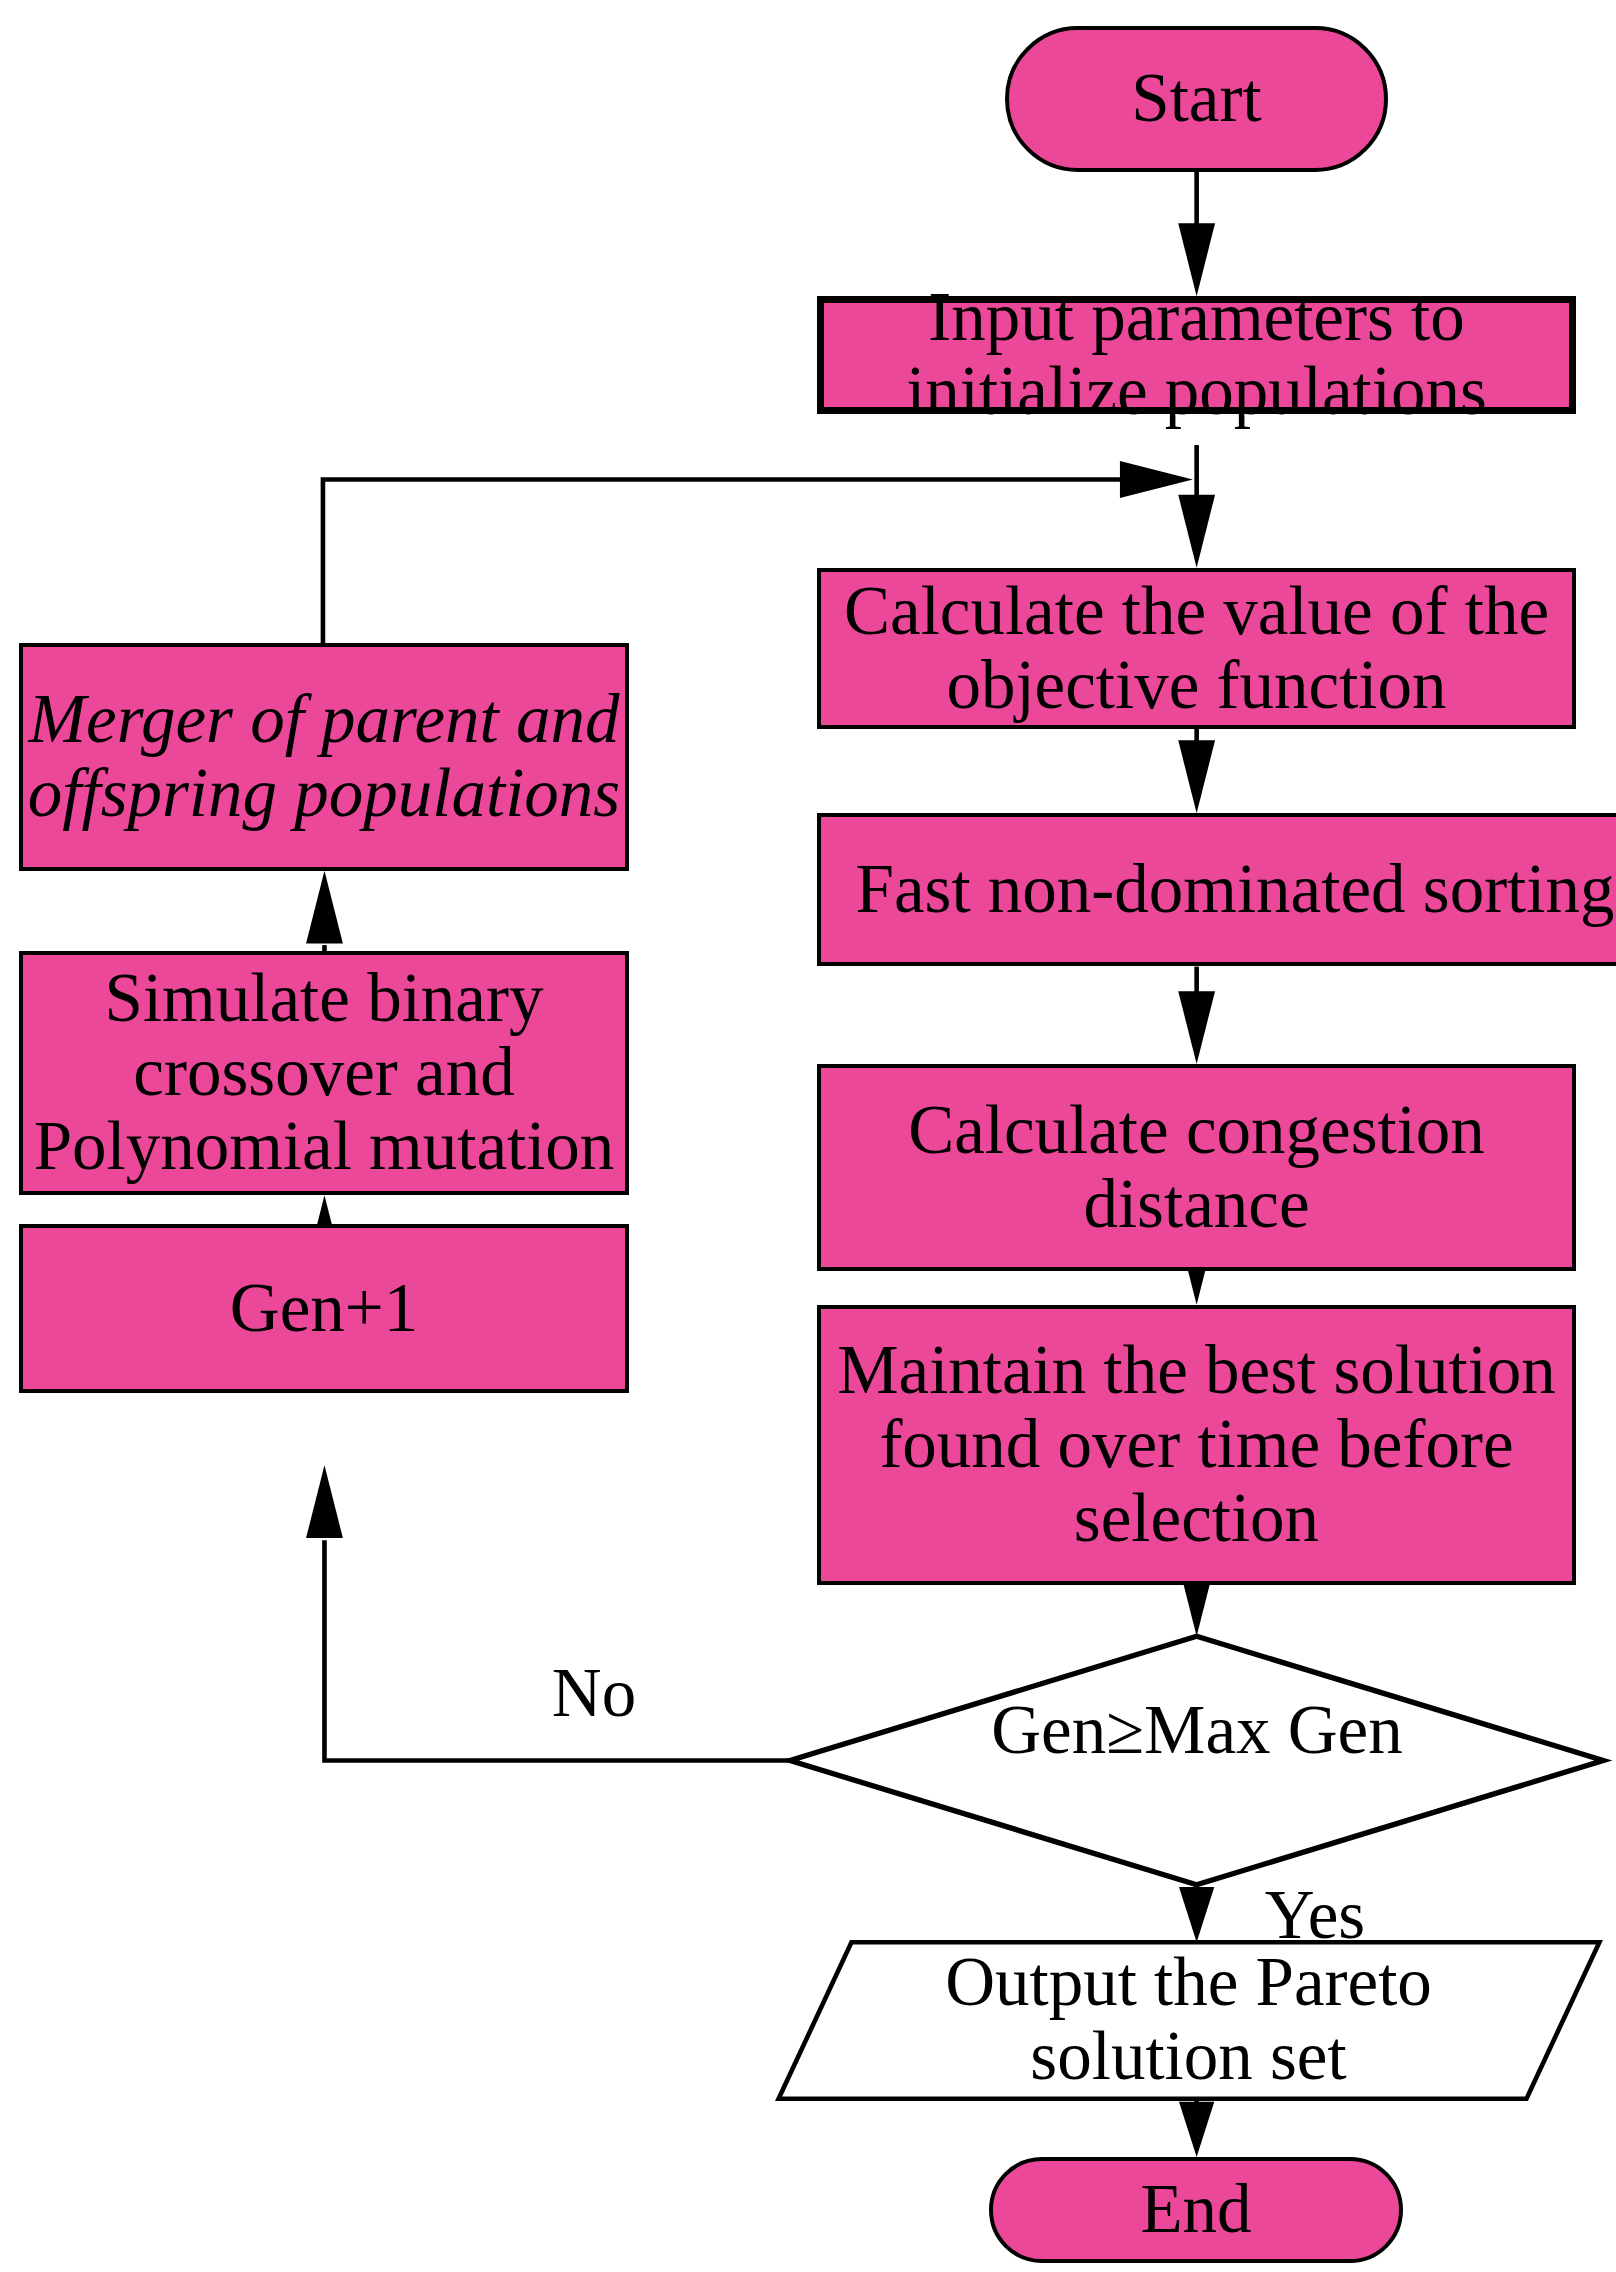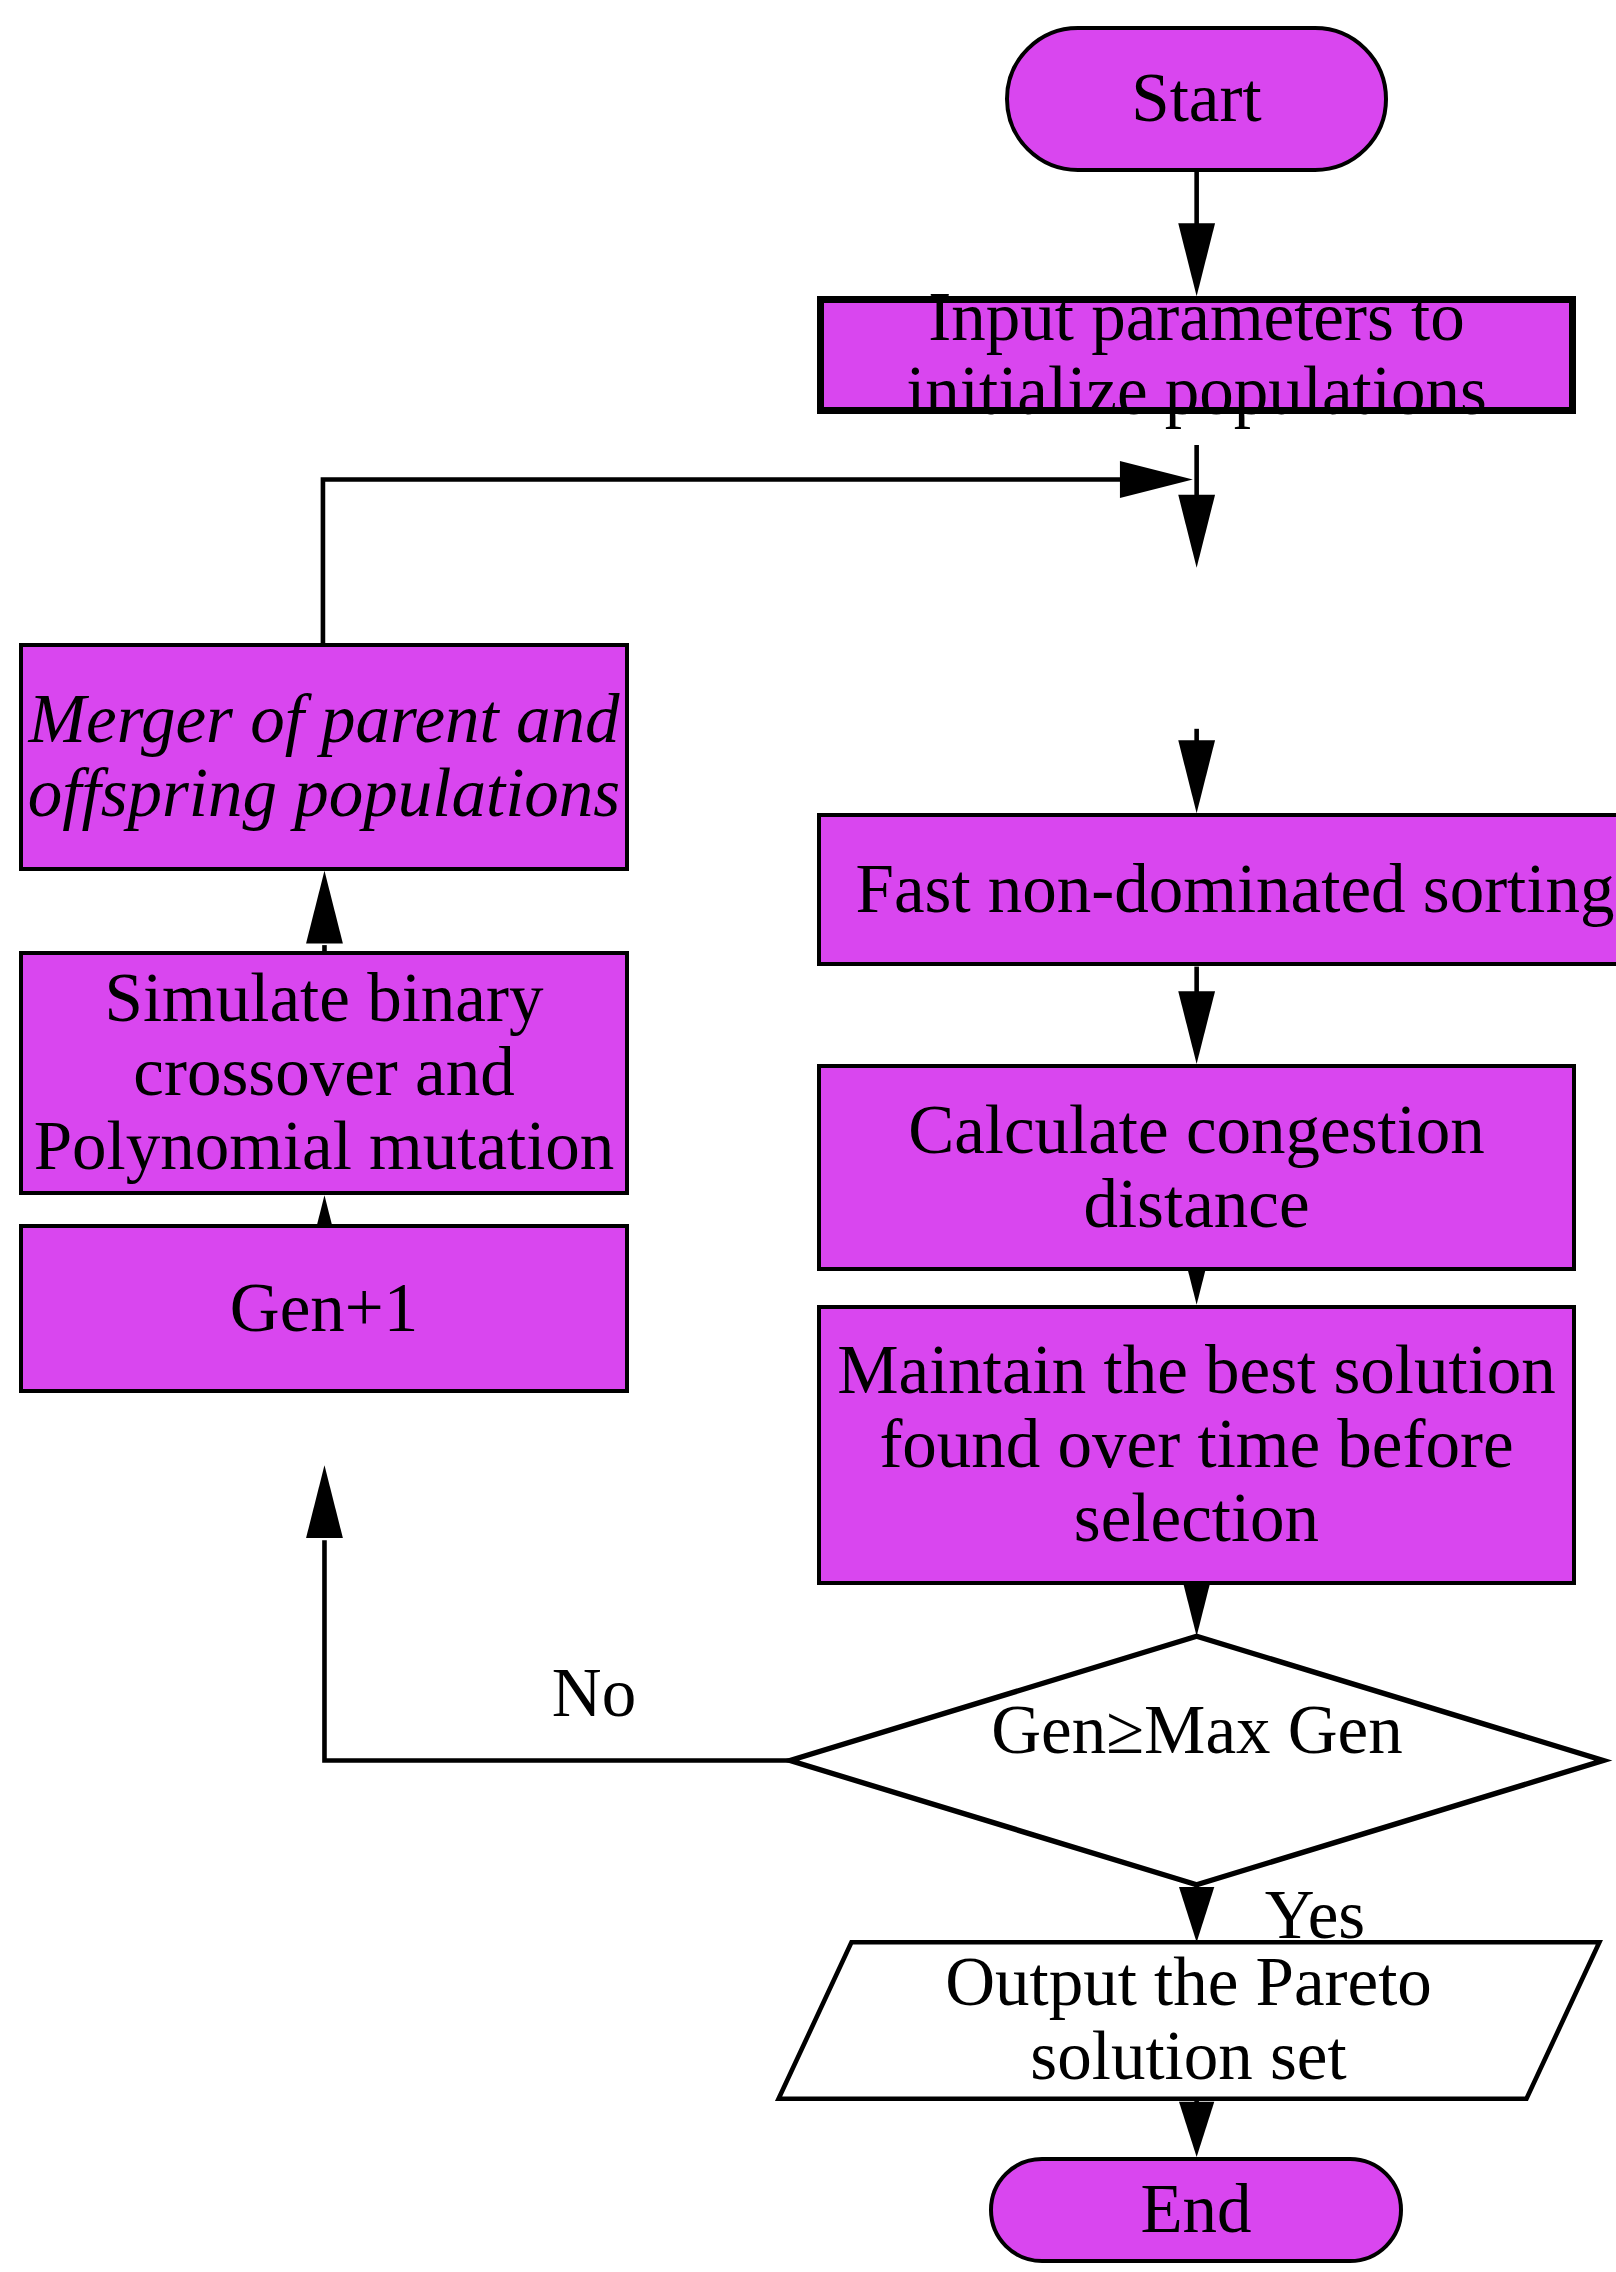--- a/index.html
+++ b/index.html
@@ -17,21 +17,21 @@
     left: 0; top: 0;
     width: 1617px; height: 2273px;
   }
   .node {
     position: absolute;
     box-sizing: border-box;
     display: flex;
     align-items: center;
     justify-content: center;
     text-align: center;
-    background: #d946ef;
+    background: #ec4899;
     border: 4.6px solid #000000;
     font-size: 69px;
     line-height: 1.07;
     white-space: pre;
   }
   .node.thick { border-width: 7px; }
   .terminator { border-radius: 766px; }
   .label-only {
     position: absolute;
     box-sizing: border-box;
@@ -95,20 +95,22 @@
 
     <line class="conn" x1="423" y1="1240" x2="423" y2="1232"></line>
     <polygon class="head" points="423,1135 399,1230 447,1230"></polygon>
   </svg>
 
   <div class="node terminator" style="left:1005px; top:26px; width:383px; height:146px;">Start</div>
 
   <div class="node thick" style="left:817px; top:296px; width:759px; height:118px;text-align:center;">Input parameters to
 initialize populations</div>
 
+  <div class="node" style="left:817px; top:568px; width:759px; height:161px;">Calculate the value of the
+objective function</div>
 
   <div class="node" style="left:817px; top:813px; width:836px; height:153px;">Fast non-dominated sorting</div>
 
   <div class="node" style="left:817px; top:1064px; width:759px; height:207px;">Calculate congestion
 distance</div>
 
   <div class="node" style="left:817px; top:1305px; width:759px; height:280px;">Maintain the best solution
 found over time before
 selection</div>
 

